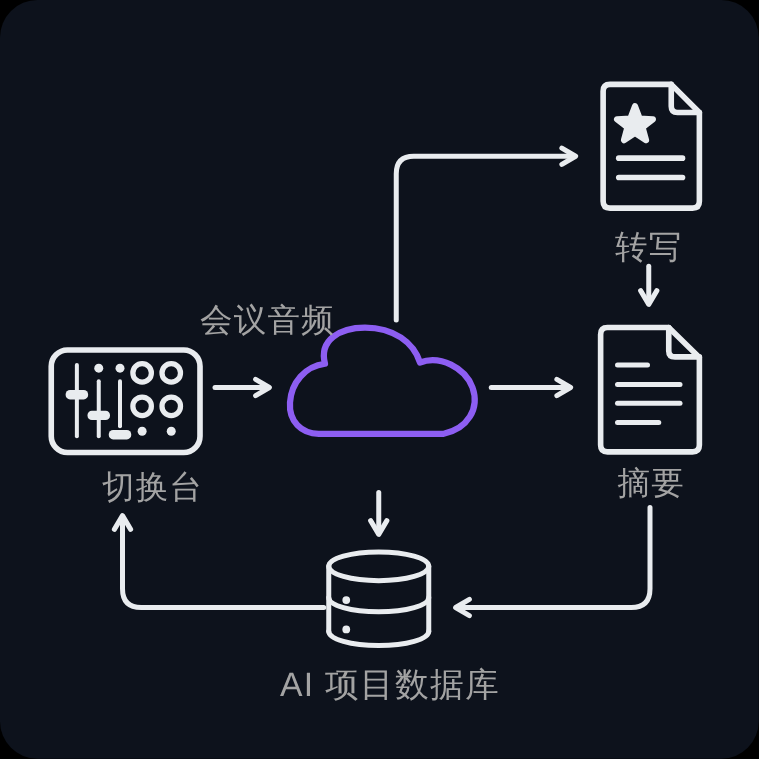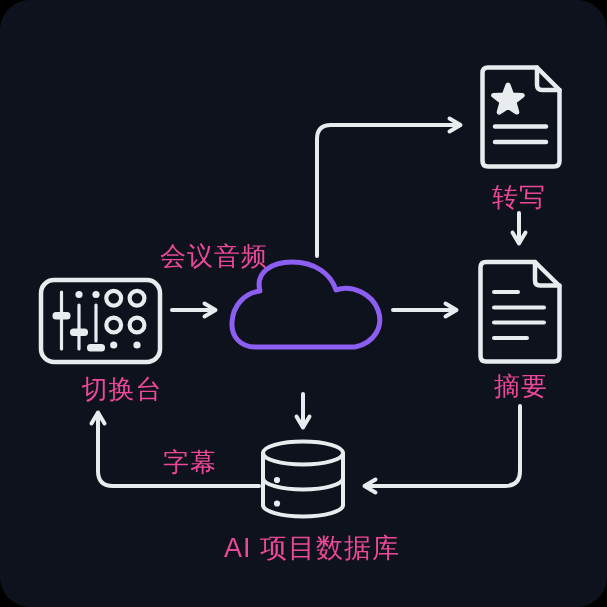--- a/index.html
+++ b/index.html
@@ -1,20 +1,20 @@
 <!DOCTYPE html>
 <html><head>
 <meta charset="utf-8">
 <style>
   html,body{margin:0;padding:0;background:#000;}
   body{width:607px;height:607px;position:relative;overflow:hidden;
        font-family:"Liberation Sans","DejaVu Sans",sans-serif;}
   .canvas{position:absolute;inset:0;background:#0d121c;border-radius:30px;}
   svg.art{position:absolute;left:0;top:0;}
-  .lbl{position:absolute;color:#ec4899;font-size:26px;font-weight:500;
+  .lbl{position:absolute;color:#a3a3a3;font-size:26px;font-weight:500;
        white-space:nowrap;transform:translateX(-50%);letter-spacing:1px;}
   .lbl.big{font-size:27px;}
 </style>
 </head>
 <body>
 
 <div class="canvas">
 
   <svg class="art" width="607" height="607" viewBox="0 0 607 607" fill="none" stroke="#e9ecef" stroke-width="4" stroke-linecap="round" stroke-linejoin="round">
 
@@ -118,14 +118,13 @@
 
 
   <div class="lbl" style="left:519px;top:180px;">转写</div>
 
   <div class="lbl" style="left:521px;top:369px;">摘要</div>
 
   <div class="lbl big" style="left:312px;top:530px;">AI 项目数据库</div>
 
   <div class="lbl" style="left:214px;top:239px;">会议音频</div>
 
-  <div class="lbl" style="left:190px;top:445px;">字幕</div>
 </div>
 
 </body></html>

